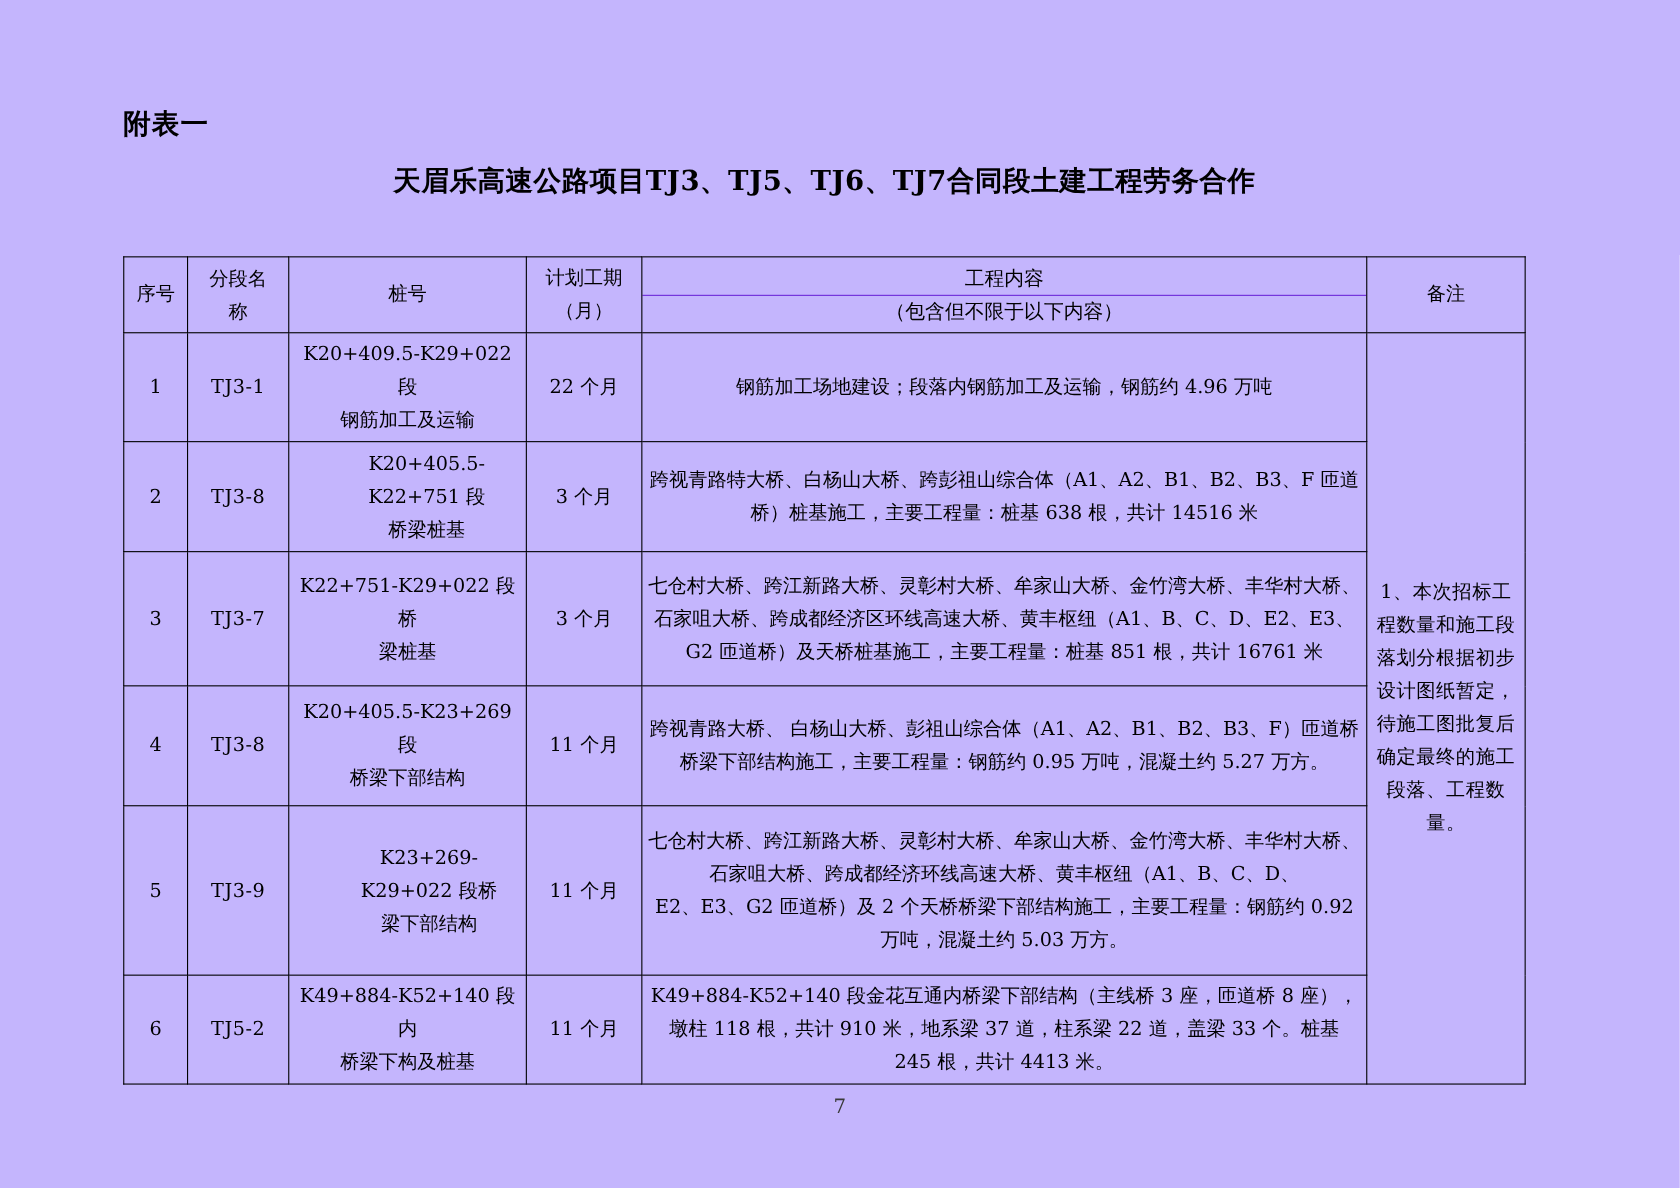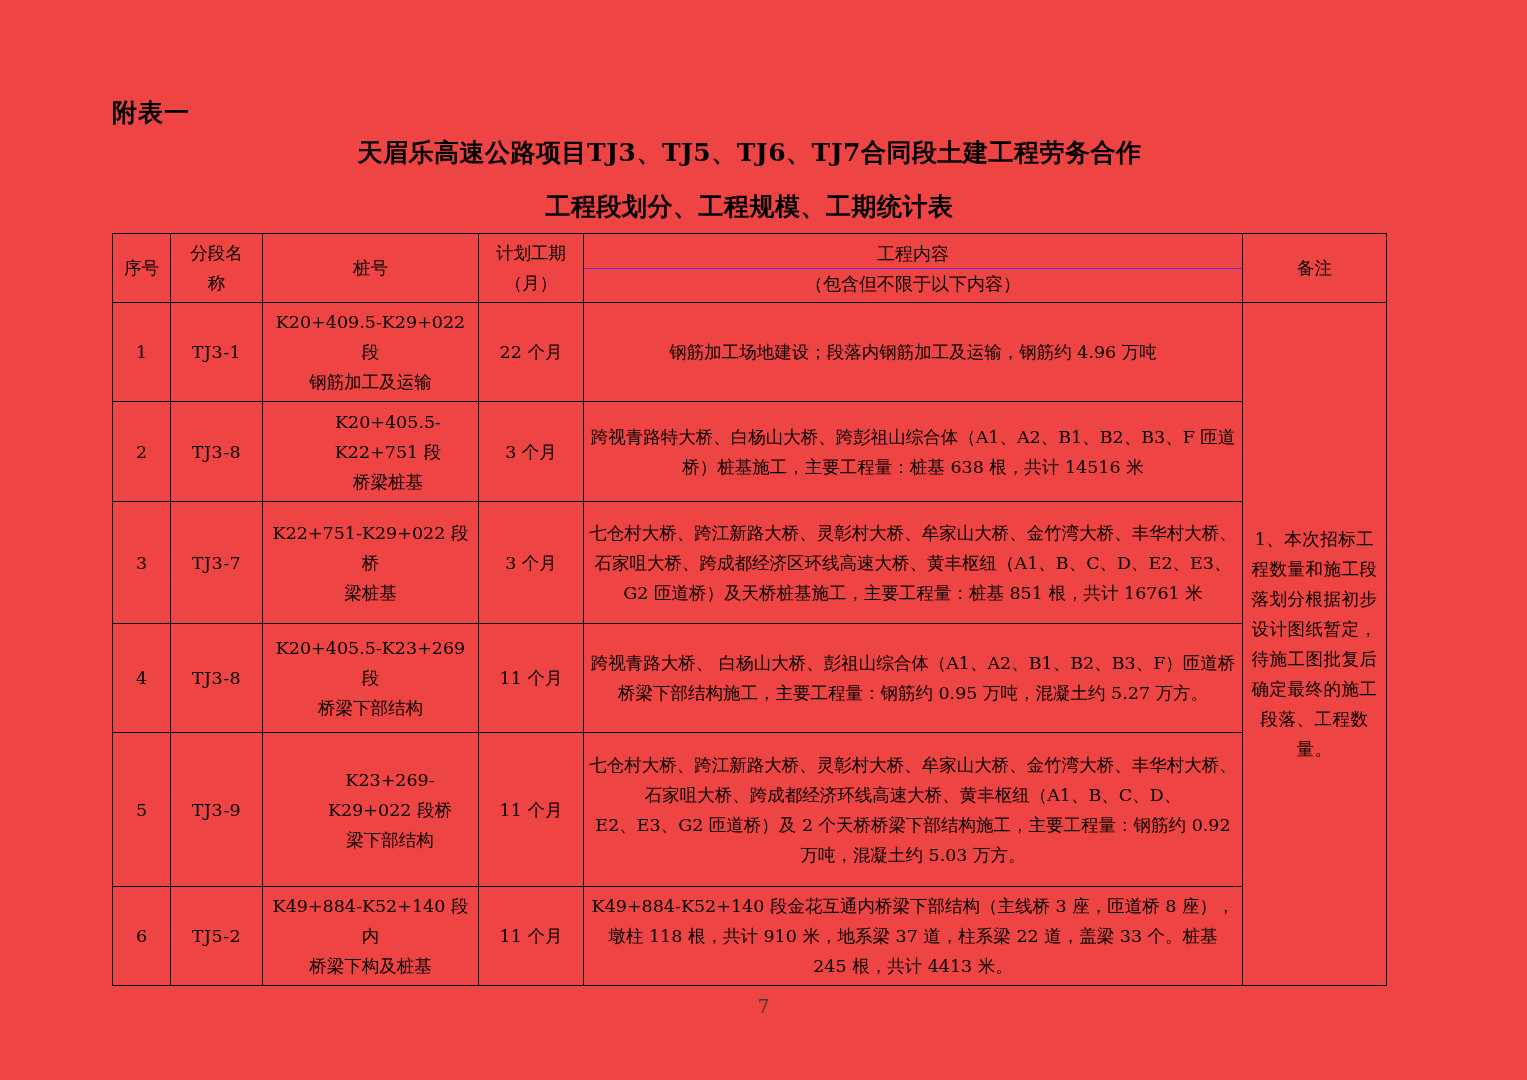--- a/index.html
+++ b/index.html
@@ -14,40 +14,40 @@
     font-family: "DejaVu Serif", "Liberation Serif", serif;
     color: #000000;
     overflow: hidden;
   }
 
   .page {
     position: absolute;
     left: 0; top: 0;
     width: 1527px;
     height: 1080px;
-    background: #ef4444;
+    background: #c4b5fd;
   }
 
   
   .attach-label {
     position: absolute;
     left: 112px;
     top: 96px;
     font-size: 25px;
     font-weight: bold;
     letter-spacing: 1px;
     line-height: 34px;
     white-space: nowrap;
   }
 
   
   .title-block {
     position: absolute;
     left: 112px;
-    top: 128px;
+    top: 140px;
     width: 1275px;
     text-align: center;
   }
   .doc-title {
     font-size: 25px;
     font-weight: bold;
     line-height: 50px;
     letter-spacing: 0.5px;
   }
   .doc-title-2 {
@@ -152,21 +152,20 @@
 </style>
 </head>
 <body>
 
 <div class="page">
 
   <div class="attach-label">附表一</div>
 
   <div class="title-block">
     <div class="doc-title">天眉乐高速公路项目TJ3、TJ5、TJ6、TJ7合同段土建工程劳务合作</div>
-    <div class="doc-title-2">工程段划分、工程规模、工期统计表</div>
   </div>
 
   <div class="table-wrap">
     <table class="main">
       <colgroup>
         <col class="c-seq">
         <col class="c-name">
         <col class="c-pile">
         <col class="c-dur">
         <col class="c-content">

